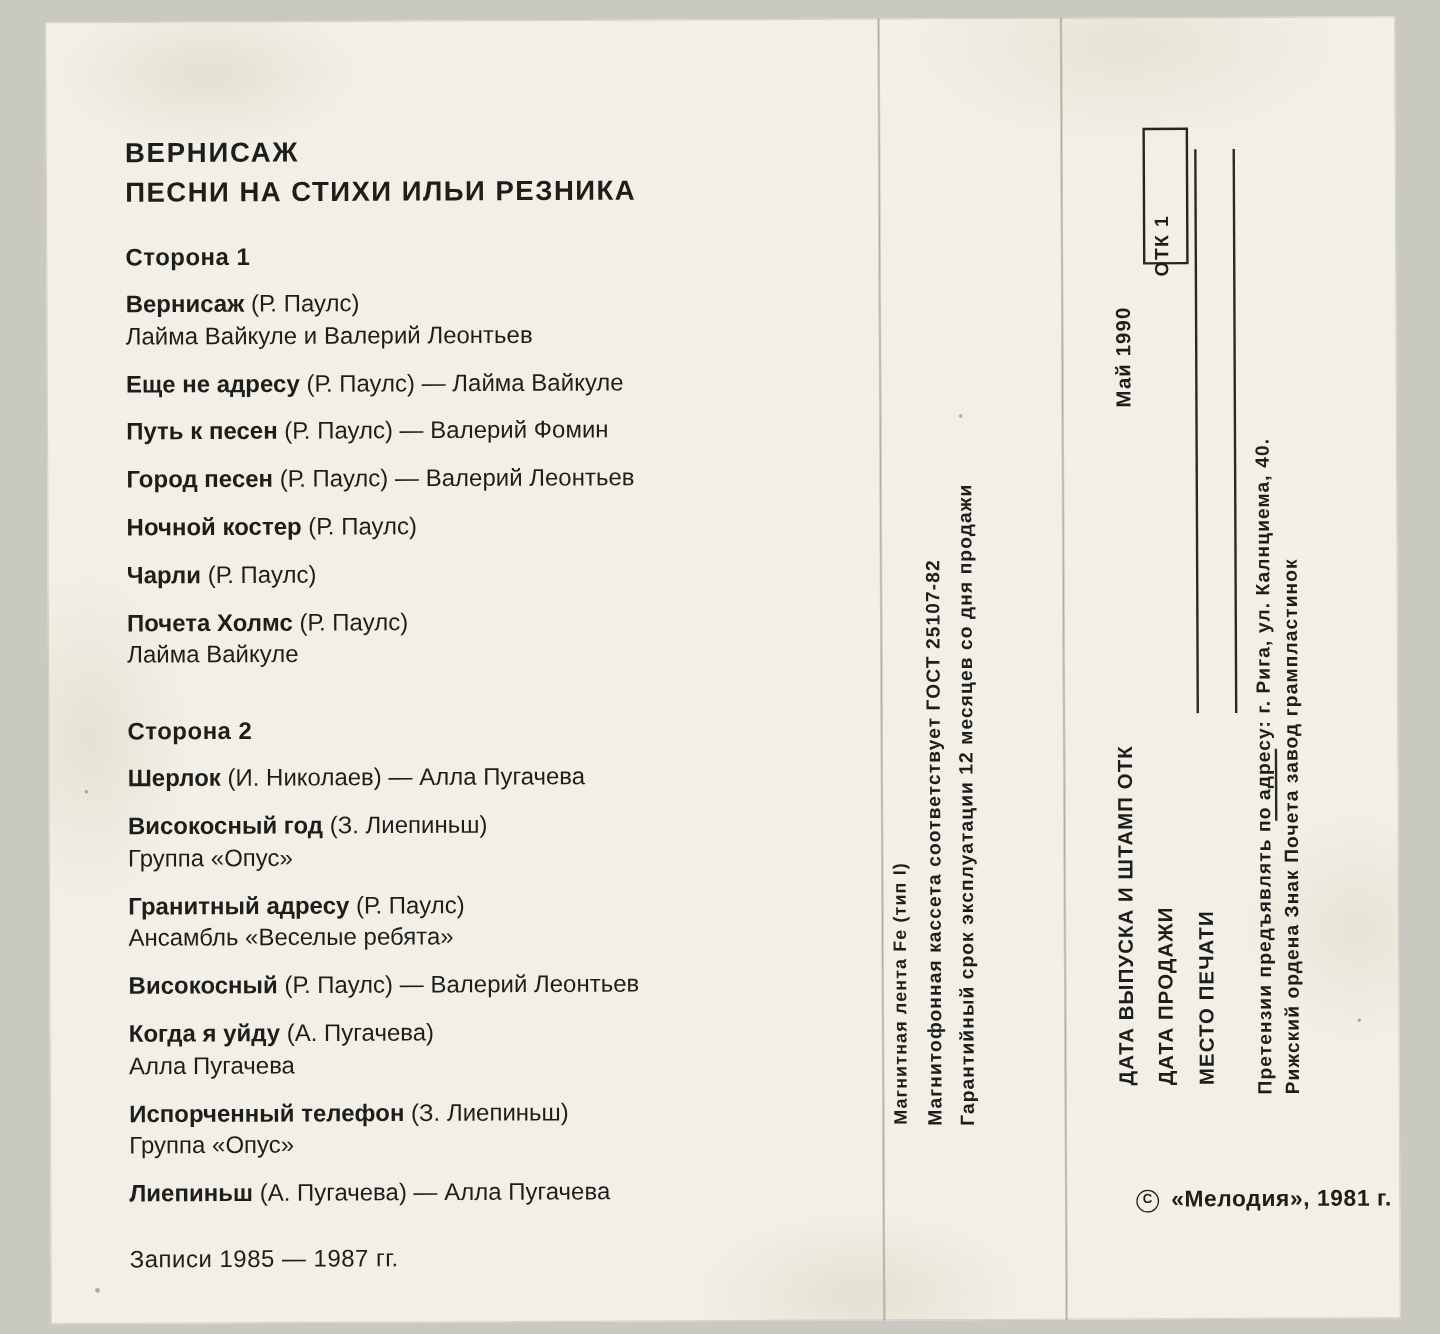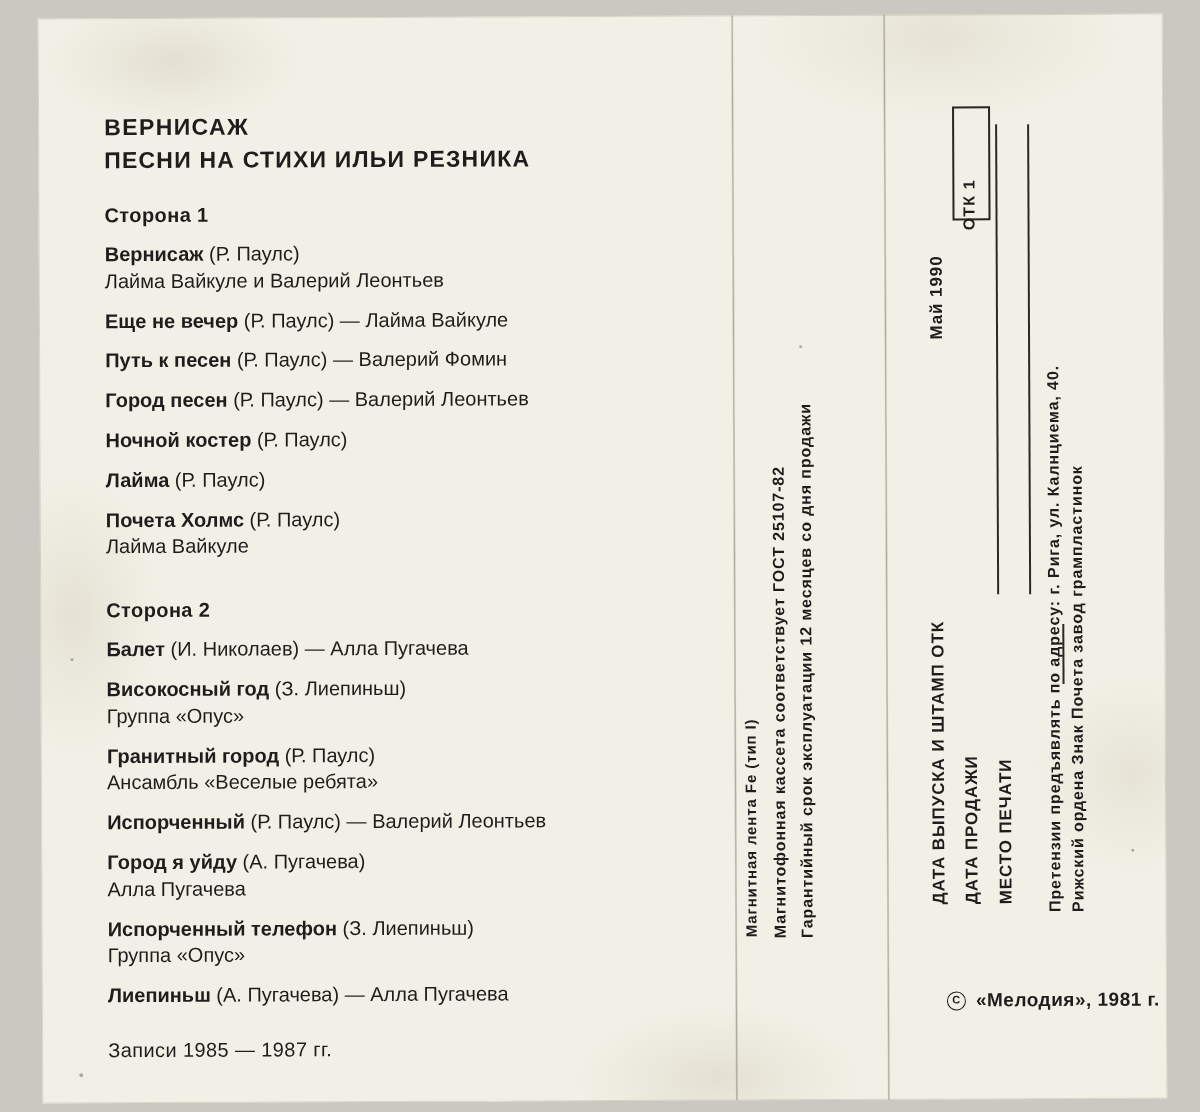--- a/index.html
+++ b/index.html
@@ -178,71 +178,71 @@
 
     <h3 class="side-heading">Сторона 1</h3>
 
     <div>
       <p class="track">
         <span class="tname">Вернисаж</span>
         <span>(Р. Паулс)</span><span></span>
         <span class="perf2">Лайма Вайкуле и Валерий Леонтьев</span>
       </p>
       <p class="track">
-        <span class="tname">Еще не вечер</span>
+        <span class="tname">Еще не адресу</span>
         <span>(Р. Паулс)</span><span> — Лайма Вайкуле</span>
       </p>
       <p class="track">
         <span class="tname">Путь к песен</span>
         <span>(Р. Паулс)</span><span> — Валерий Фомин</span>
       </p>
       <p class="track">
         <span class="tname">Город песен</span>
         <span>(Р. Паулс)</span><span> — Валерий Леонтьев</span>
       </p>
       <p class="track">
         <span class="tname">Ночной костер</span>
         <span>(Р. Паулс)</span>
       </p>
       <p class="track">
-        <span class="tname">Лайма</span>
+        <span class="tname">Чарли</span>
         <span>(Р. Паулс)</span>
       </p>
       <p class="track">
         <span class="tname">Почета Холмс</span>
         <span>(Р. Паулс)</span>
         <span class="perf2">Лайма Вайкуле</span>
       </p>
     </div>
 
     <div class="sides-gap"></div>
 
     <h3 class="side-heading">Сторона 2</h3>
 
     <div>
       <p class="track">
-        <span class="tname">Балет</span>
+        <span class="tname">Шерлок</span>
         <span>(И. Николаев)</span><span> — Алла Пугачева</span>
       </p>
       <p class="track">
         <span class="tname">Високосный год</span>
         <span>(З. Лиепиньш)</span>
         <span class="perf2">Группа «Опус»</span>
       </p>
       <p class="track">
-        <span class="tname">Гранитный город</span>
+        <span class="tname">Гранитный адресу</span>
         <span>(Р. Паулс)</span>
         <span class="perf2">Ансамбль «Веселые ребята»</span>
       </p>
       <p class="track">
-        <span class="tname">Испорченный</span>
+        <span class="tname">Високосный</span>
         <span>(Р. Паулс)</span><span> — Валерий Леонтьев</span>
       </p>
       <p class="track">
-        <span class="tname">Город я уйду</span>
+        <span class="tname">Когда я уйду</span>
         <span>(А. Пугачева)</span>
         <span class="perf2">Алла Пугачева</span>
       </p>
       <p class="track">
         <span class="tname">Испорченный телефон</span>
         <span>(З. Лиепиньш)</span>
         <span class="perf2">Группа «Опус»</span>
       </p>
       <p class="track">
         <span class="tname">Лиепиньш</span>

